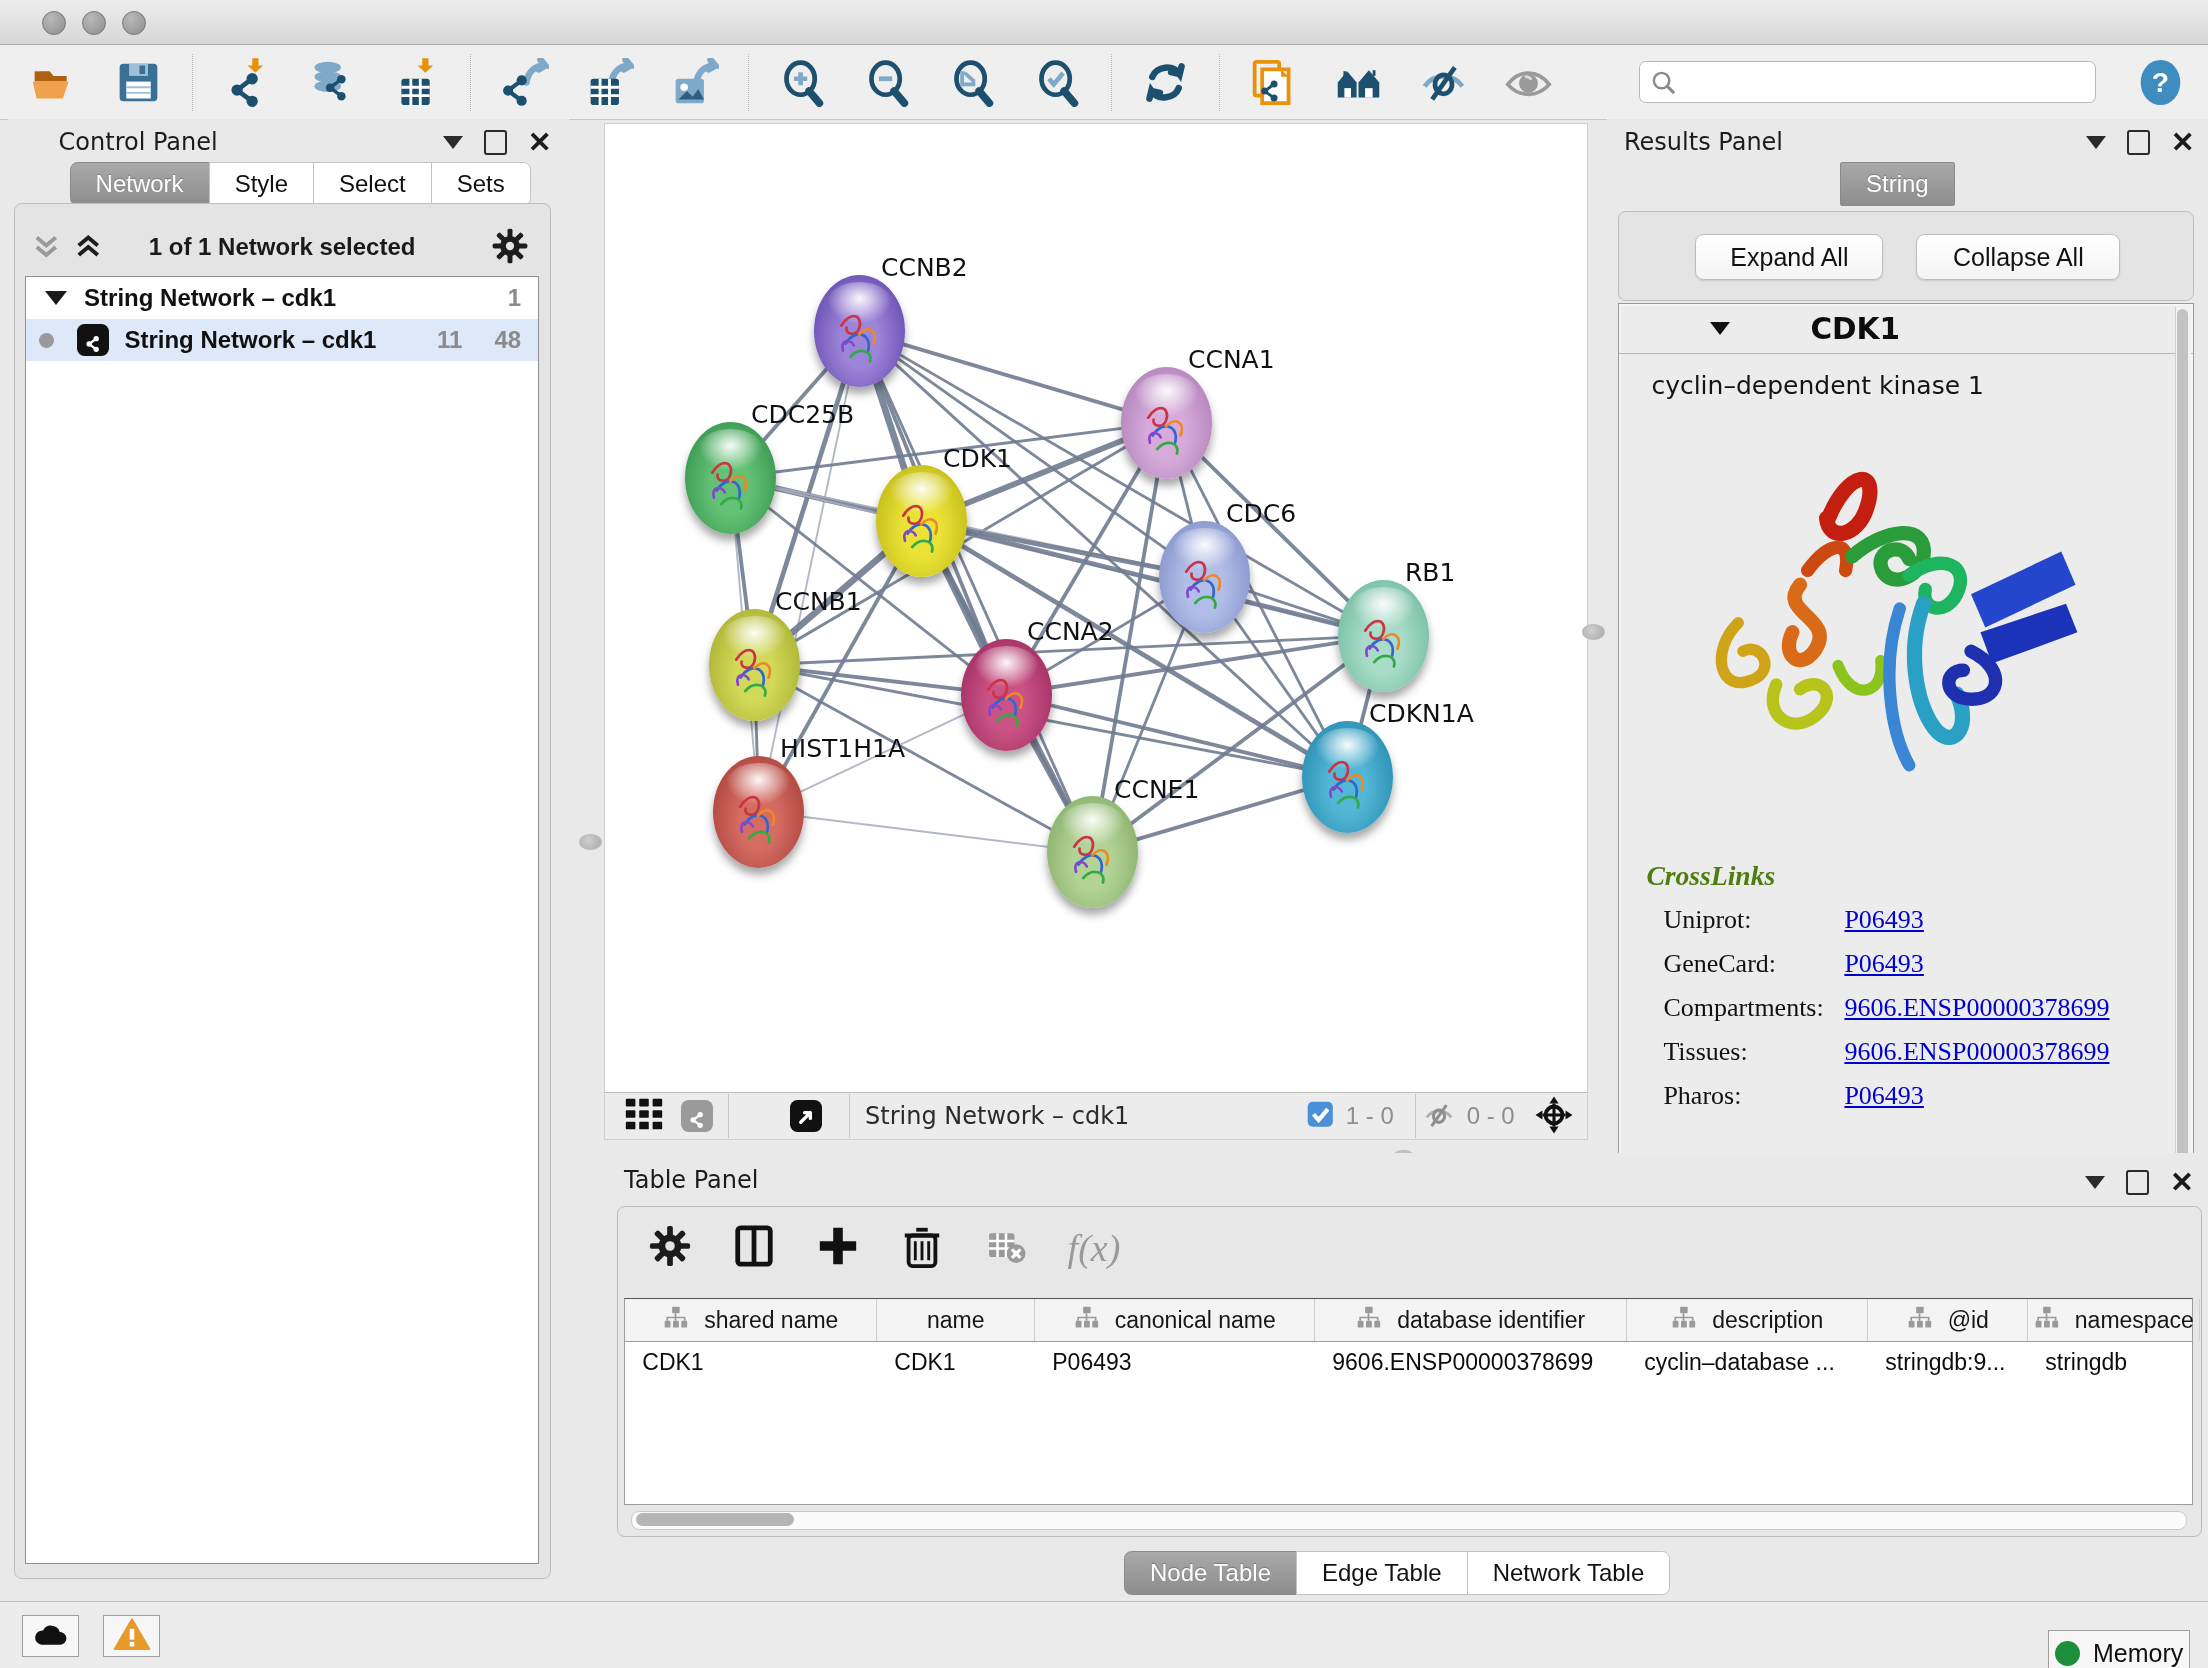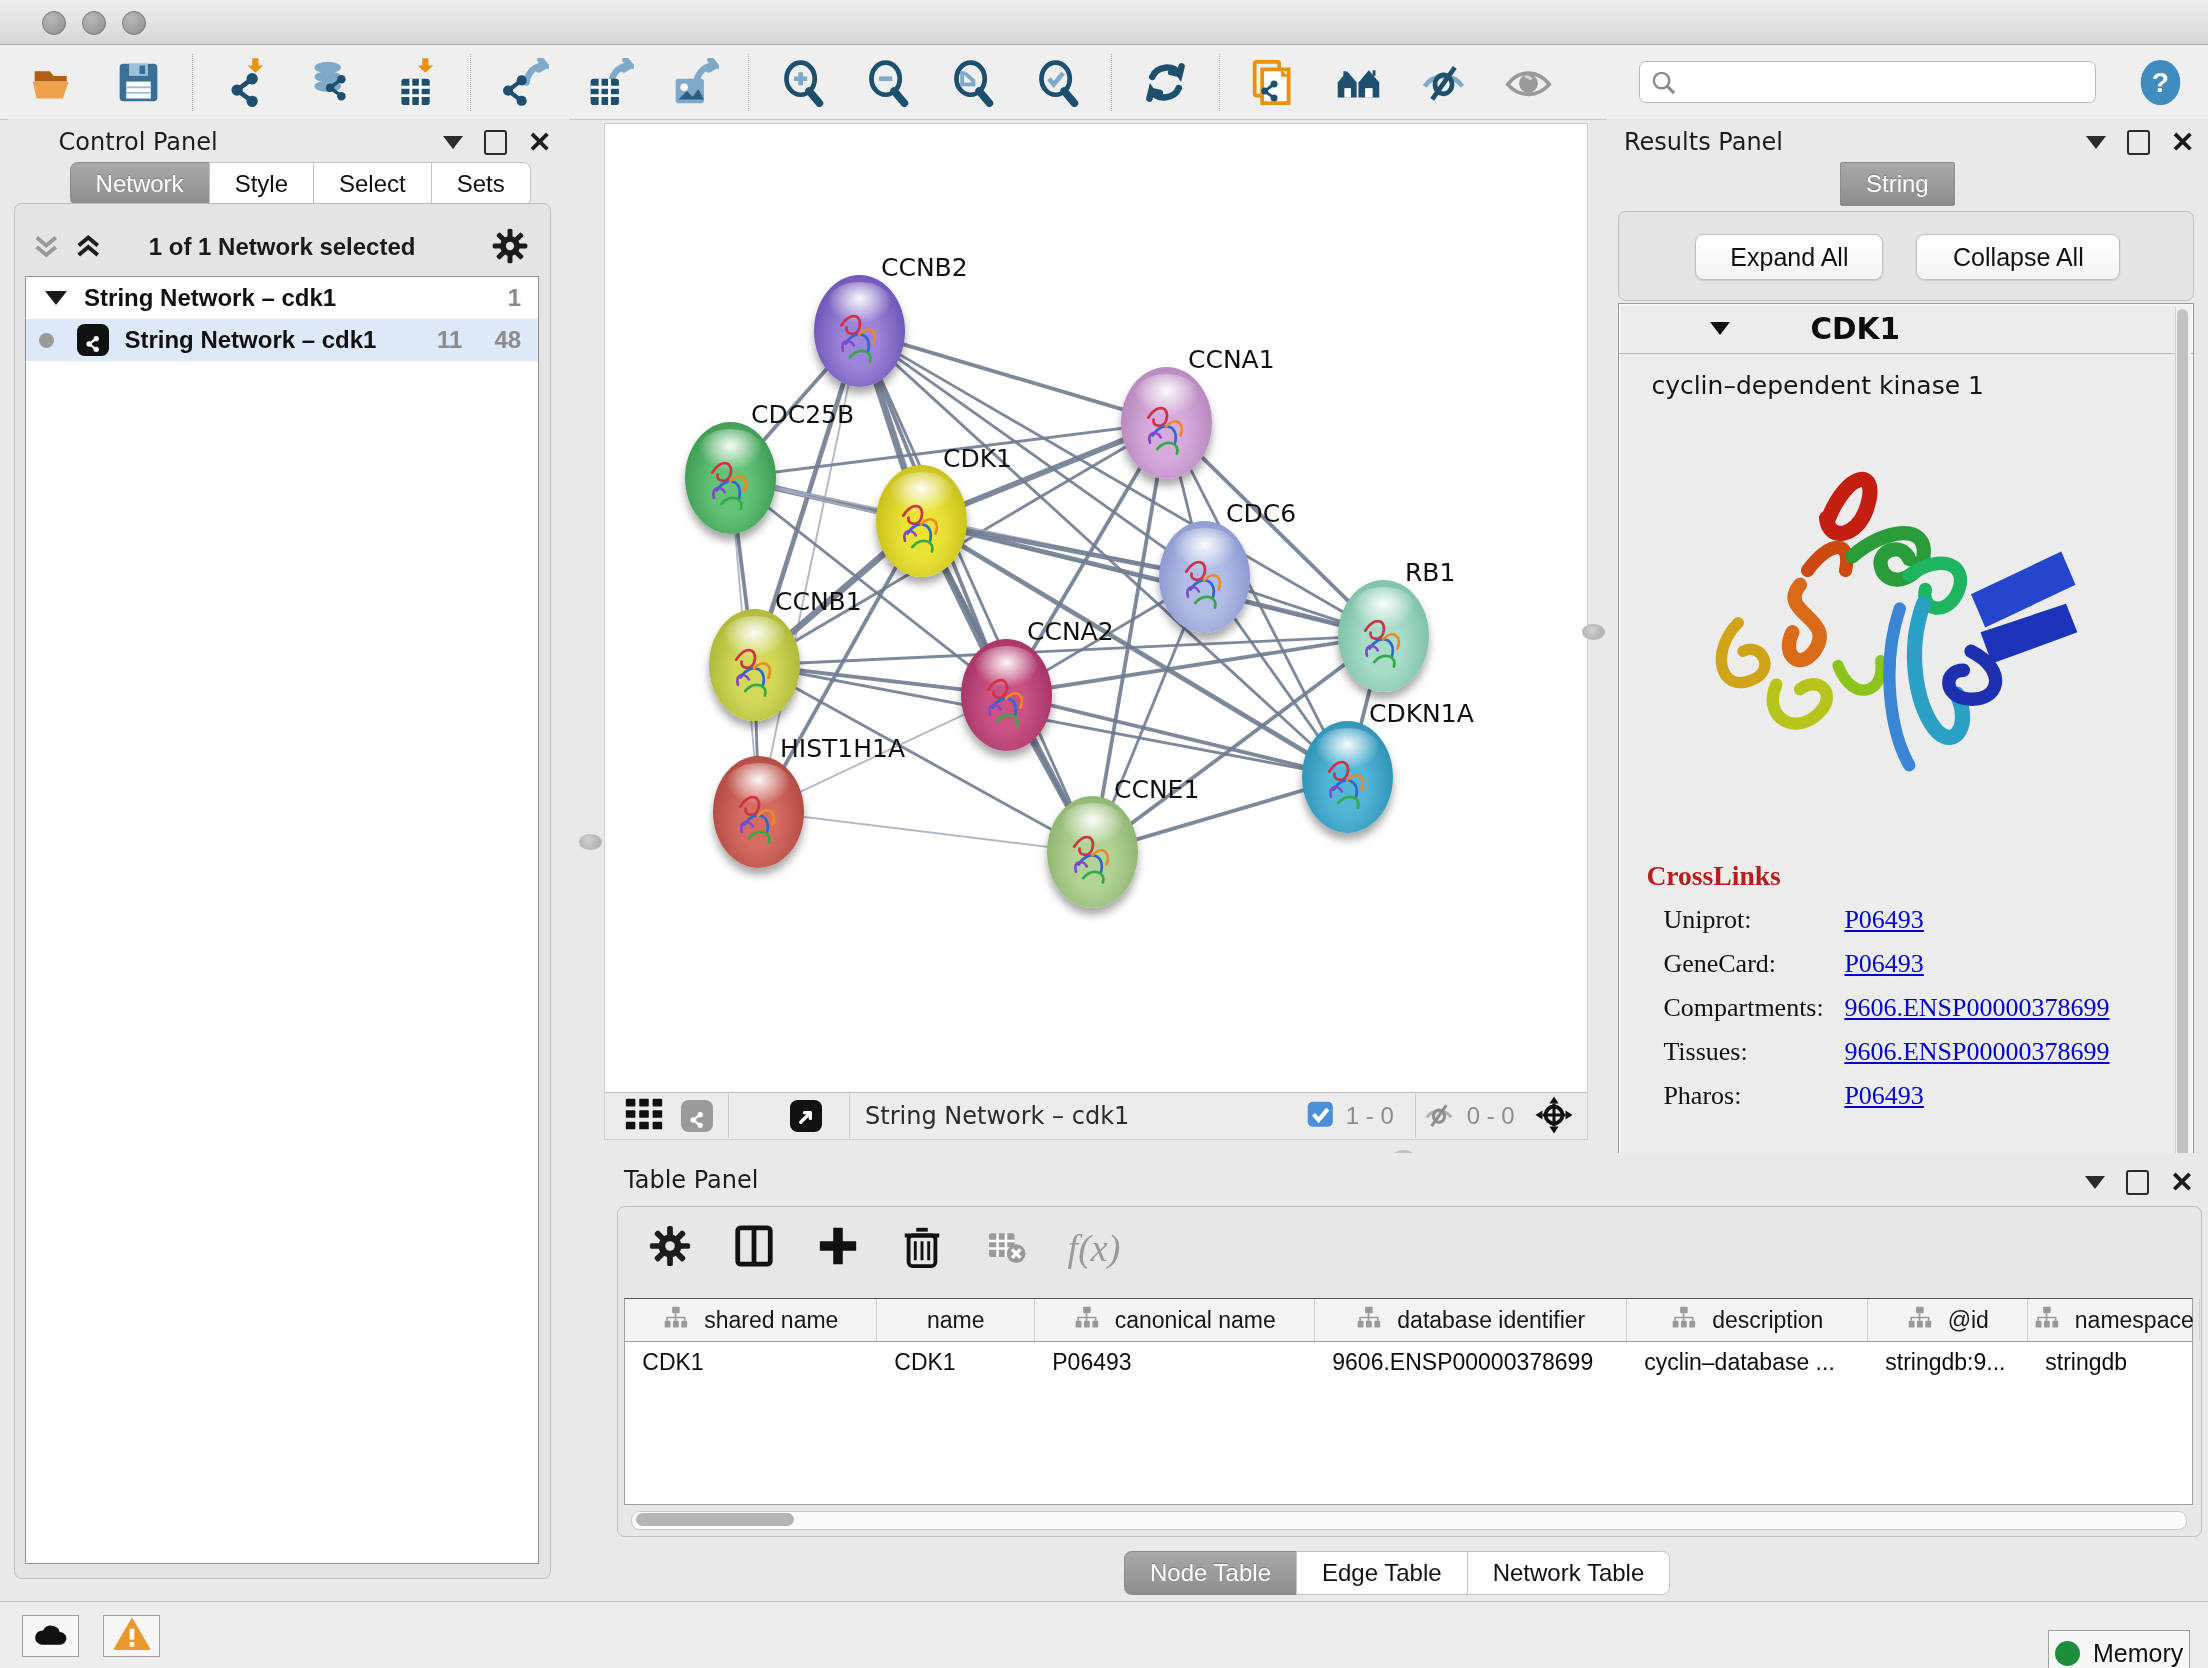--- a/index.html
+++ b/index.html
@@ -79,21 +79,21 @@
   .btn-white{background:linear-gradient(#ffffff,#f4f4f4);border:1px solid #bdbdbd;border-radius:8.6px;
     font-size:25px;color:#111;display:flex;align-items:center;justify-content:center;
     box-shadow:0 1px 1.9px rgba(0,0,0,.12);}
   .res-content{position:absolute;background:#ececec;border:1px solid #9a9a9a;
     box-shadow:inset 0 0 0 1.9px #f6f6f6;}
   .cdk-header{position:absolute;left:0;top:0;width:100%;height:49px;border-bottom:1px solid #b5b5b5;
     display:flex;align-items:center;}
   .cdk-title{font-size:29.5px;font-weight:bold;color:#0d0d0d;font-family:"DejaVu Sans",sans-serif;}
   .desc-text{font-size:25px;color:#151515;font-family:"DejaVu Sans",sans-serif;}
   .serif{font-family:"Liberation Serif",serif;}
-  .xl-title{font-size:27.6px;font-weight:bold;color:#b91c1c;}
+  .xl-title{font-size:27.6px;font-weight:bold;color:#4d7c0f;font-style:italic;}
   .xl-row{display:flex;font-size:26px;color:#111;height:44px;align-items:center;}
   .xl-label{width:181px;}
   .xl-link{color:#0000cc;text-decoration:underline;}
   .vscroll{position:absolute;width:15px;background:#f2f2f2;border-left:1px solid #cfcfcf;}
   .vscroll .thumb{position:absolute;left:1.9px;width:10.5px;border-radius:5.7px;background:#c2c2c2;}
   
   .tp-toolbar{position:absolute;display:flex;align-items:center;gap:40px;}
   .tp-btn svg{width:44px;height:44px;}
   .fx{font-family:"Liberation Serif",serif;font-style:italic;font-size:38px;color:#9a9a9a;}
   .table-wrap{position:absolute;background:#ffffff;border:1px solid #9e9e9e;border-top:1.9px solid #555;}

